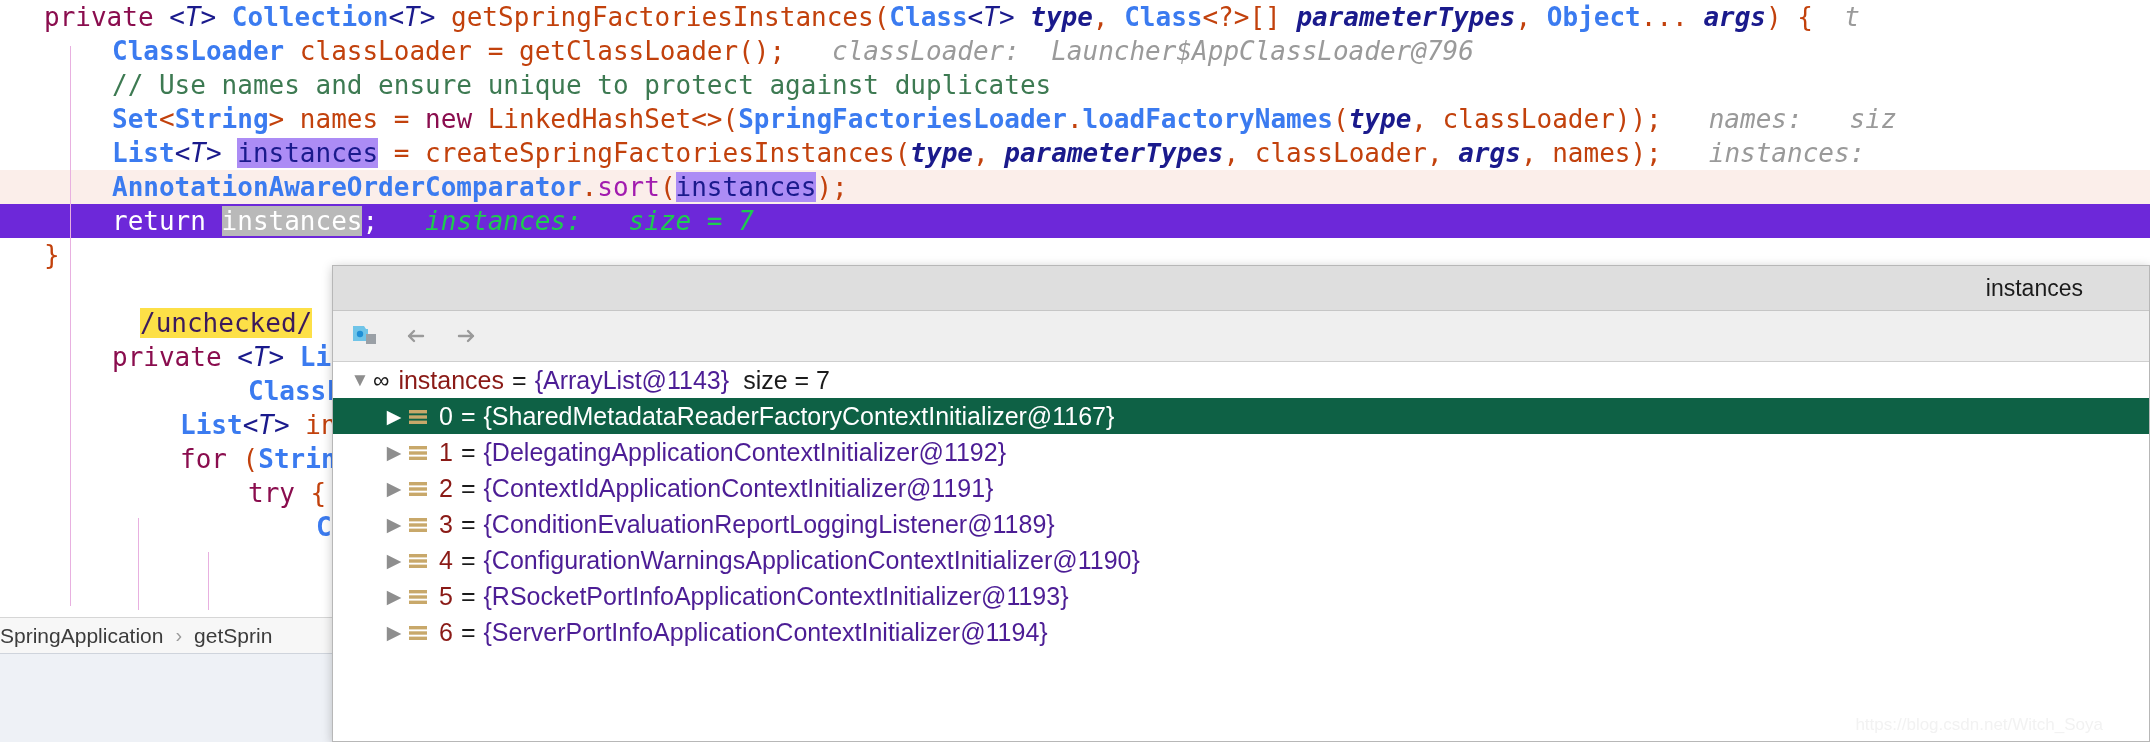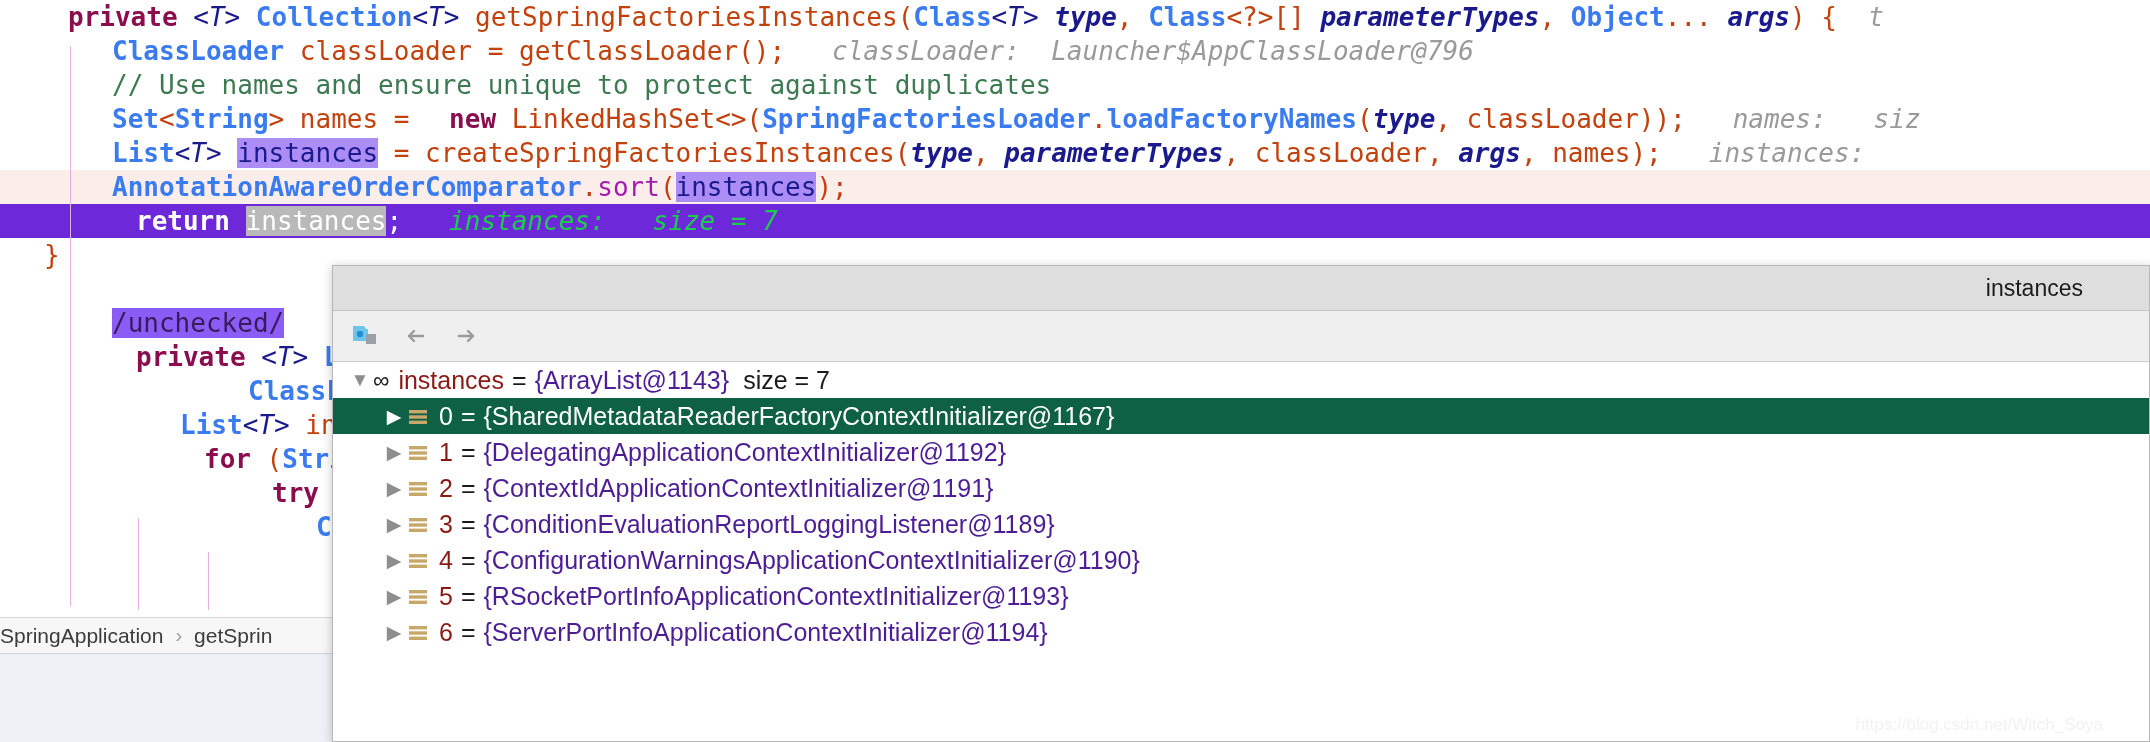--- a/index.html
+++ b/index.html
@@ -26,32 +26,32 @@
     height: 34px;
     padding-left: 44px;
     white-space: pre;
     color: #1a1a8c;
   }
   .code-line.row-sort   { background: #fbeeea; }
   .code-line.row-return { background: #6d28d9; }
   .code-line.row-return .kw { color: #ffffff; }
   .code-line.row-return .plain { color:#ffffff; }
 
-  .kw      { color: #8a0d4e; font-weight: bold; margin-left: 24px; }
+  .kw      { color: #8a0d4e; font-weight: normal; }
   .type    { color: #3b7bf0; font-weight: bold; }
   .plain   { color: #c2410c; }
   .gen     { color: #1a1a8c; font-style: italic; }
   .param   { color: #1a1a8c; font-style: italic; font-weight: bold; }
   .comment { color: #3d7a52; }
   .hint    { color: #9a9a9a; font-style: italic; }
   .hint-green { color: #1ecb4f; font-style: italic; }
   .method  { color: #a21caf; }
   .hl-var  { background: #ac8cf5; }
   .hl-sel  { background: #b9b9b9; color:#ffffff; }
-  .hl-pink { background: #8b5cf6; color:#3b1a5c; }
+  .hl-pink { background: #fde047; color:#3b1a5c;margin-left:28px; }
 
   
   .guide {
     position: absolute; width: 1px; background: #e8b0e0;
   }
 
   
   .breadcrumb {
     position: absolute; left: 0; top: 617px; width: 2150px; height: 36px;
     background: #f7f7f7;

